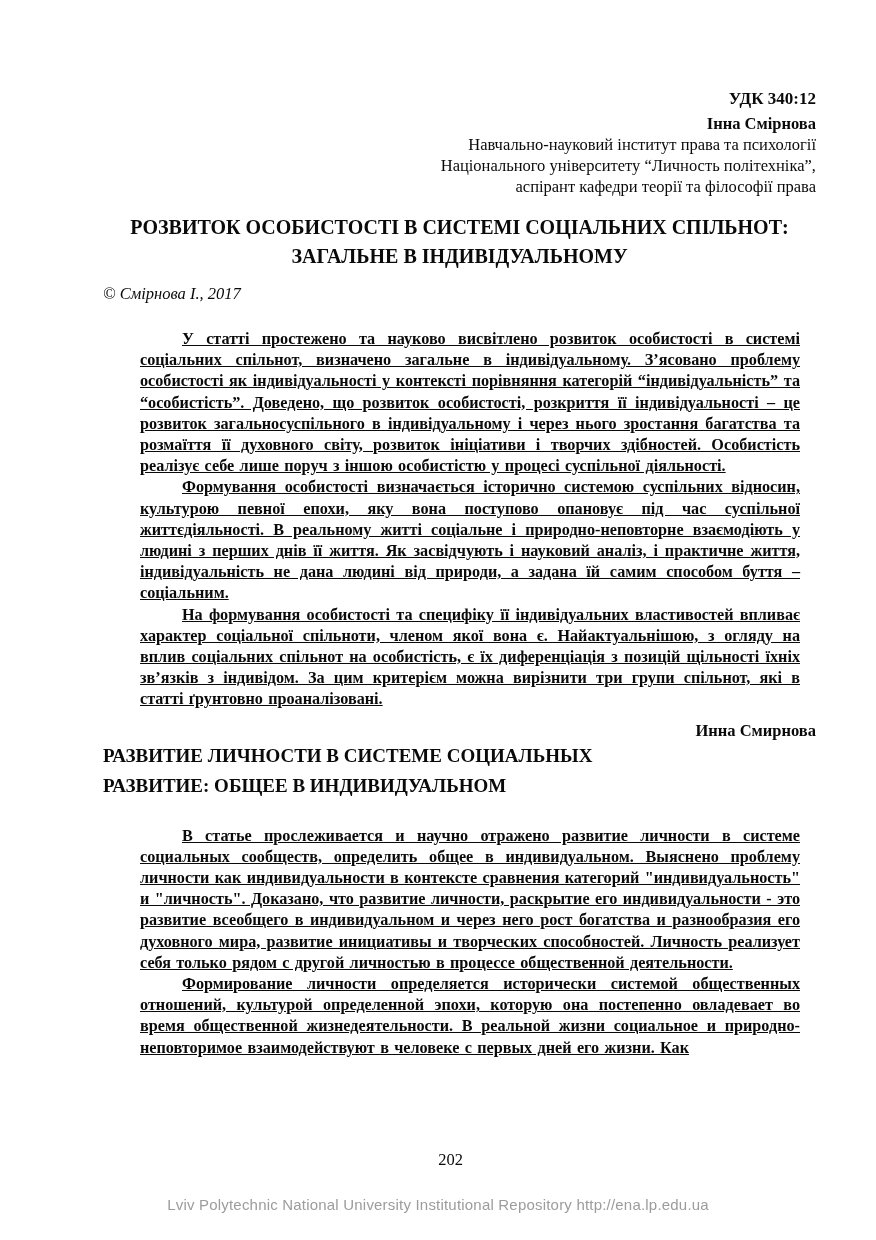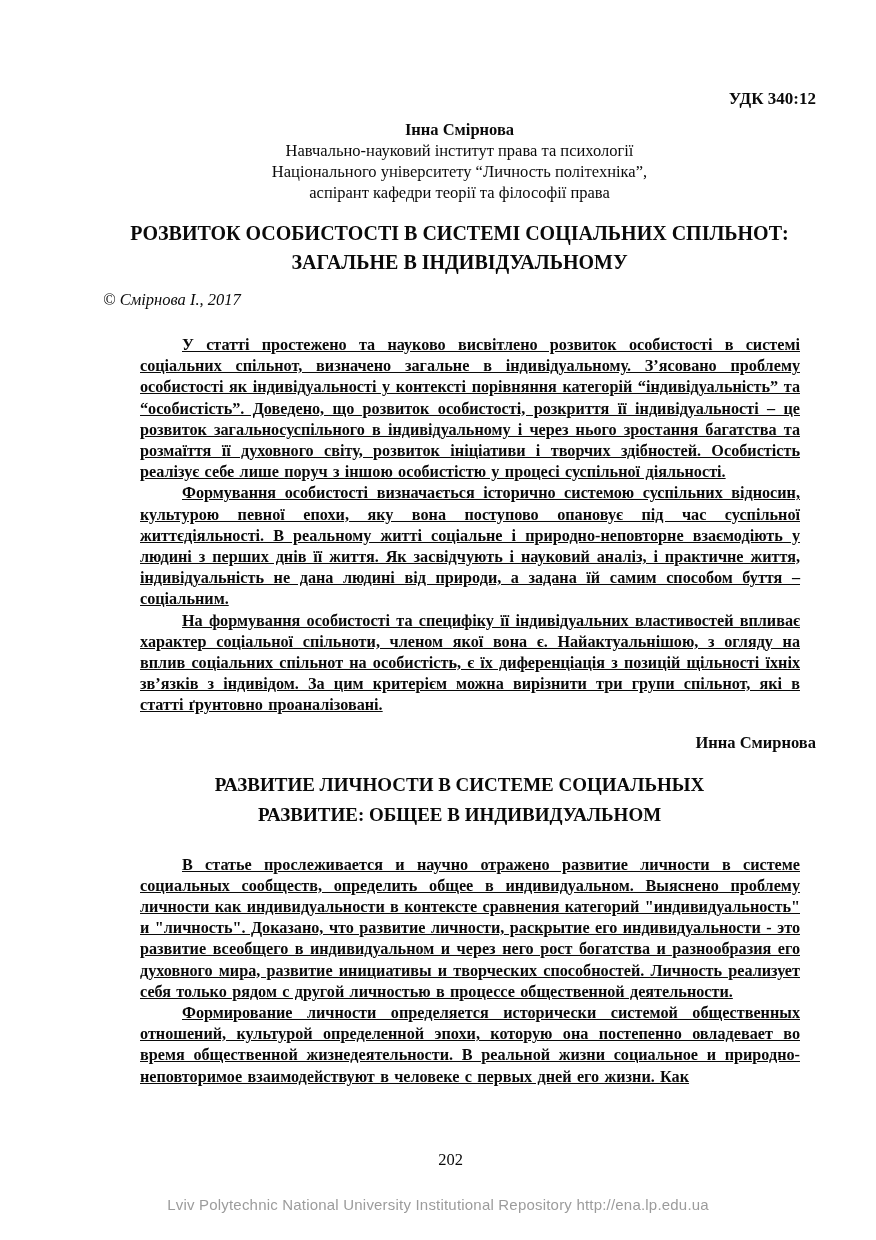--- a/index.html
+++ b/index.html
@@ -19,22 +19,22 @@
     padding: 0 60px 0 103px;
   }
   .udc {
     margin-top: 88px;
     text-align: right;
     font-weight: bold;
     font-size: 17px;
     line-height: 21px;
   }
   .author-block {
-    margin-top: 10px;
-    text-align: center;
+    margin-top: 4px;
+    text-align: right;
     font-size: 16.5px;
     line-height: 21px;
   }
   .author-block .author-name {
     font-weight: bold;
   }
   .title-uk {
     margin-top: 16px;
     text-align: center;
     font-weight: bold;
@@ -56,29 +56,27 @@
     line-height: 21.2px;
     text-align: justify;
     word-spacing: 0.08em;
     text-decoration: underline;
   }
   .abstract p {
     margin: 0;
     text-indent: 42px;
   }
   .author-ru {
-    margin-top: 15px;
+    margin-top: 9px;
     text-align: right;
     font-weight: bold;
     font-size: 16.5px;
     line-height: 21px;
   }
   .title-ru {
-    margin-top: 17px;
-    text-align: center;
     font-weight: bold;
     font-size: 19px;
     line-height: 30px;
   }
   .abstract-ru {
     margin-top: 25px;
   }
   .page-number {
     position: absolute;
     left: 103px;

